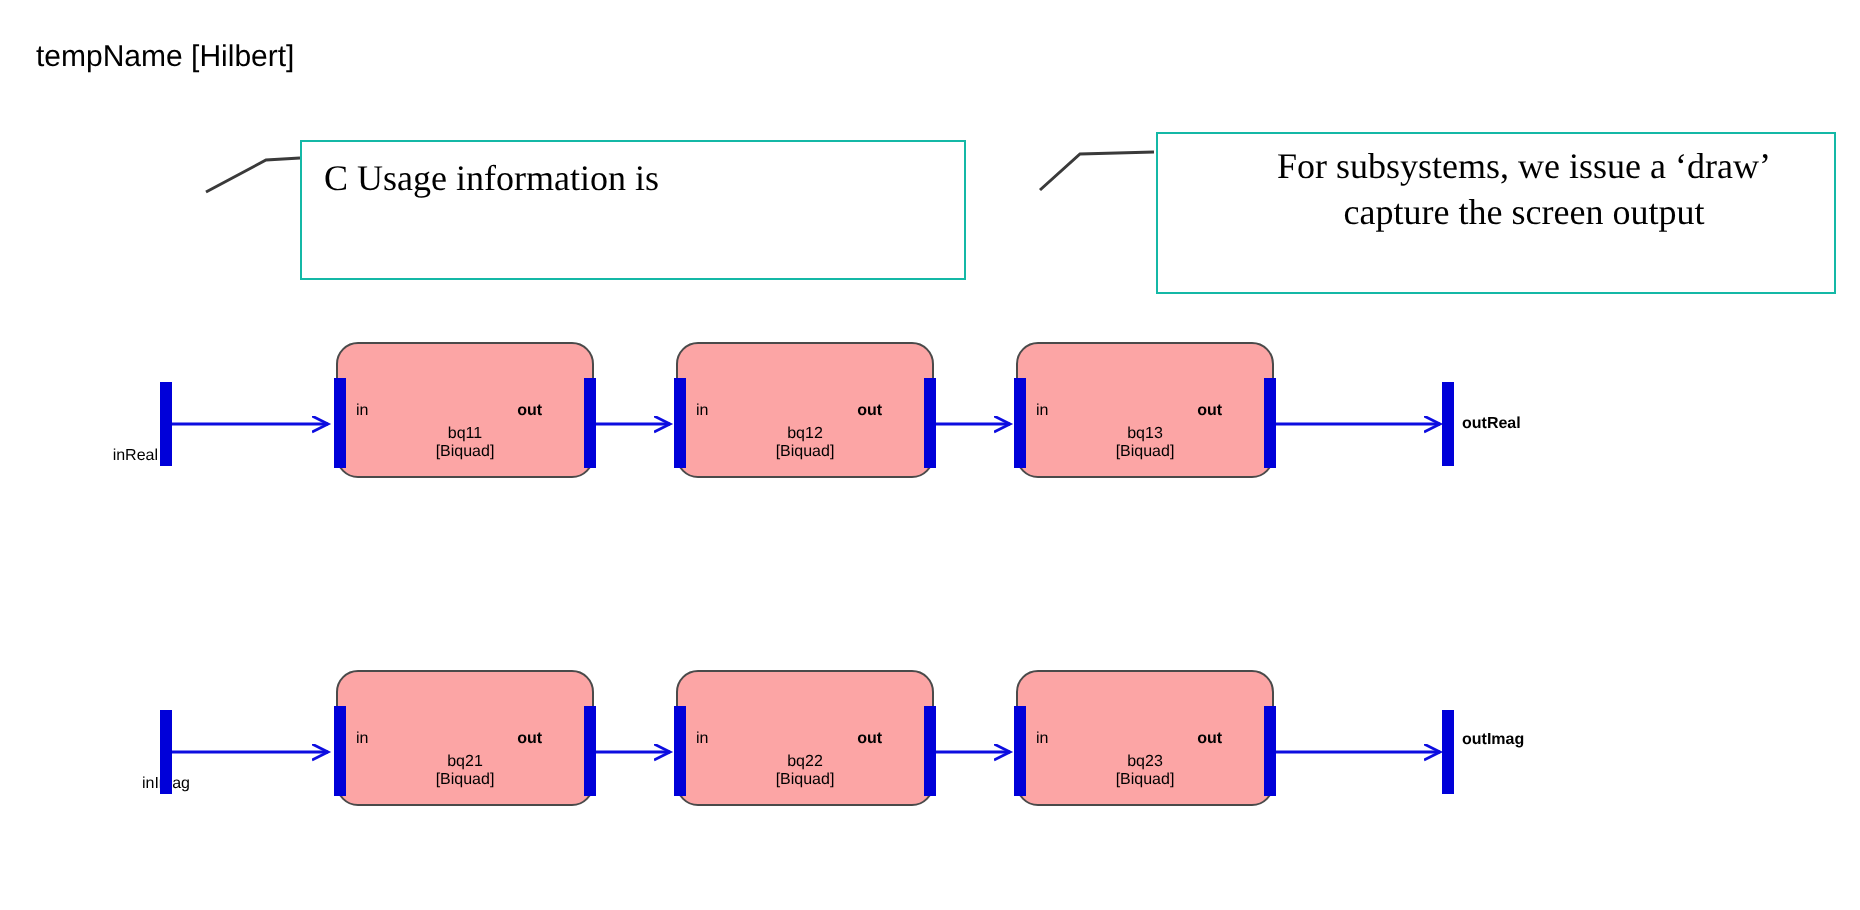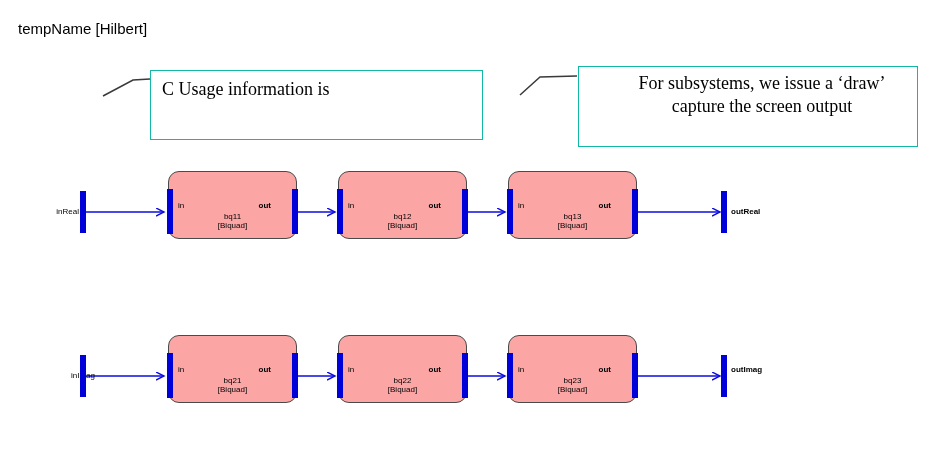--- a/index.html
+++ b/index.html
@@ -20,21 +20,21 @@
   .ann-box .ln{white-space:nowrap;line-height:23px;}
   .ann1{left:150px;top:70px;width:333px;height:70px;padding:7px 0 0 11px;}
   .ann2{left:578px;top:66px;width:340px;height:81px;padding:5px 0 0 28px;text-align:center;}
   .io-bar{
     position:absolute;width:6px;height:42px;background:#0000d9;
   }
   .io-label{
     position:absolute;font-size:8px;color:#000;line-height:12px;height:12px;
     white-space:nowrap;
   }
-  .io-label.right-align{text-align:right;}
+  .io-label.right-align{text-align:right;margin-top:16px;}
   .block{
     position:absolute;width:129px;height:68px;background:#fca5a5;
     border:1px solid #4a4a4a;border-radius:11px;box-sizing:border-box;
   }
   .port-bar{
     position:absolute;width:6px;height:45px;top:17px;background:#0000d9;
   }
   .port-bar.in{left:-2px;}
   .port-bar.out{right:-2px;}
   .port-label{

